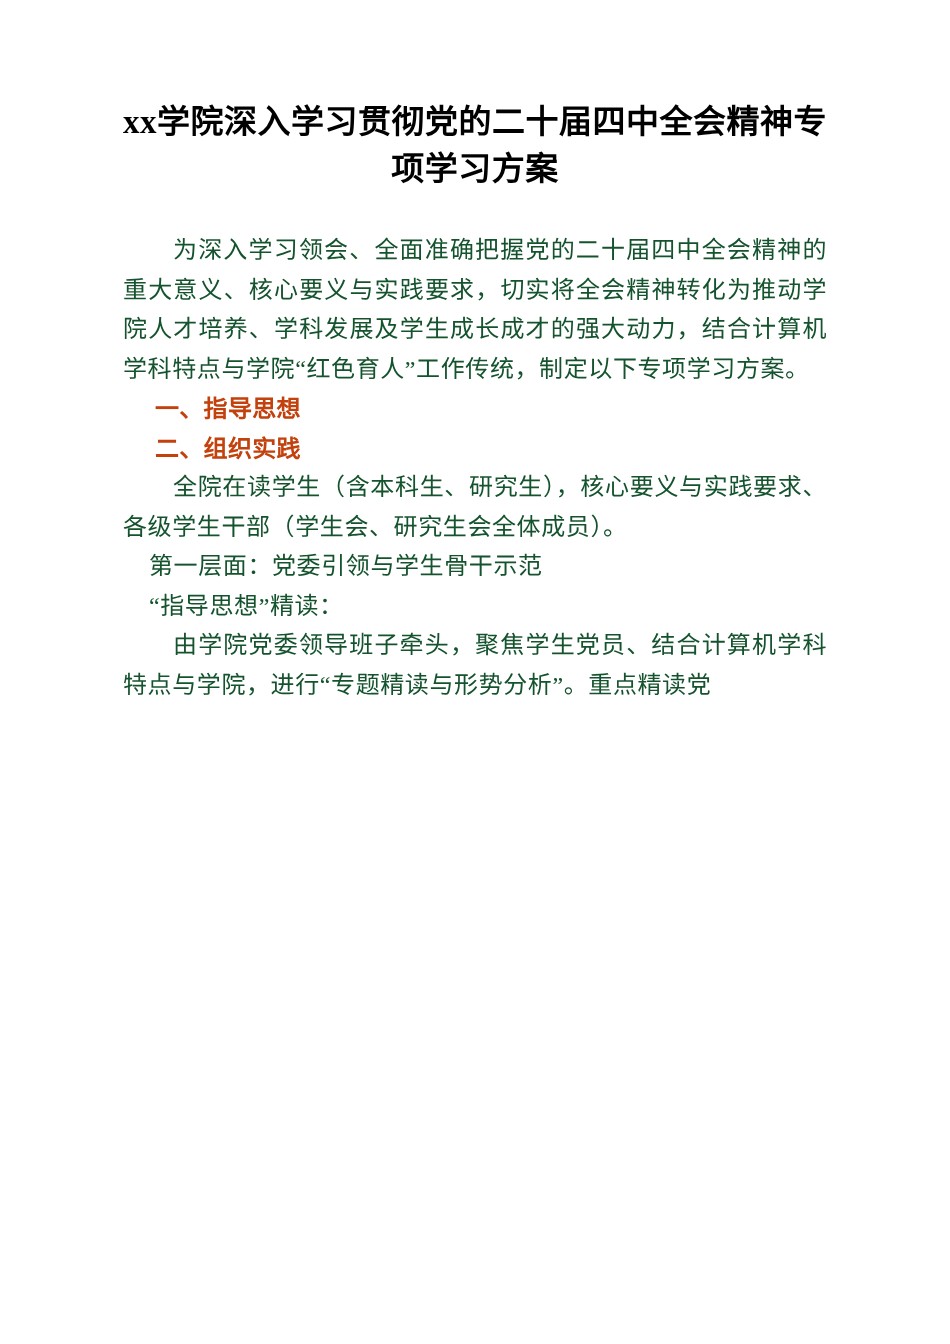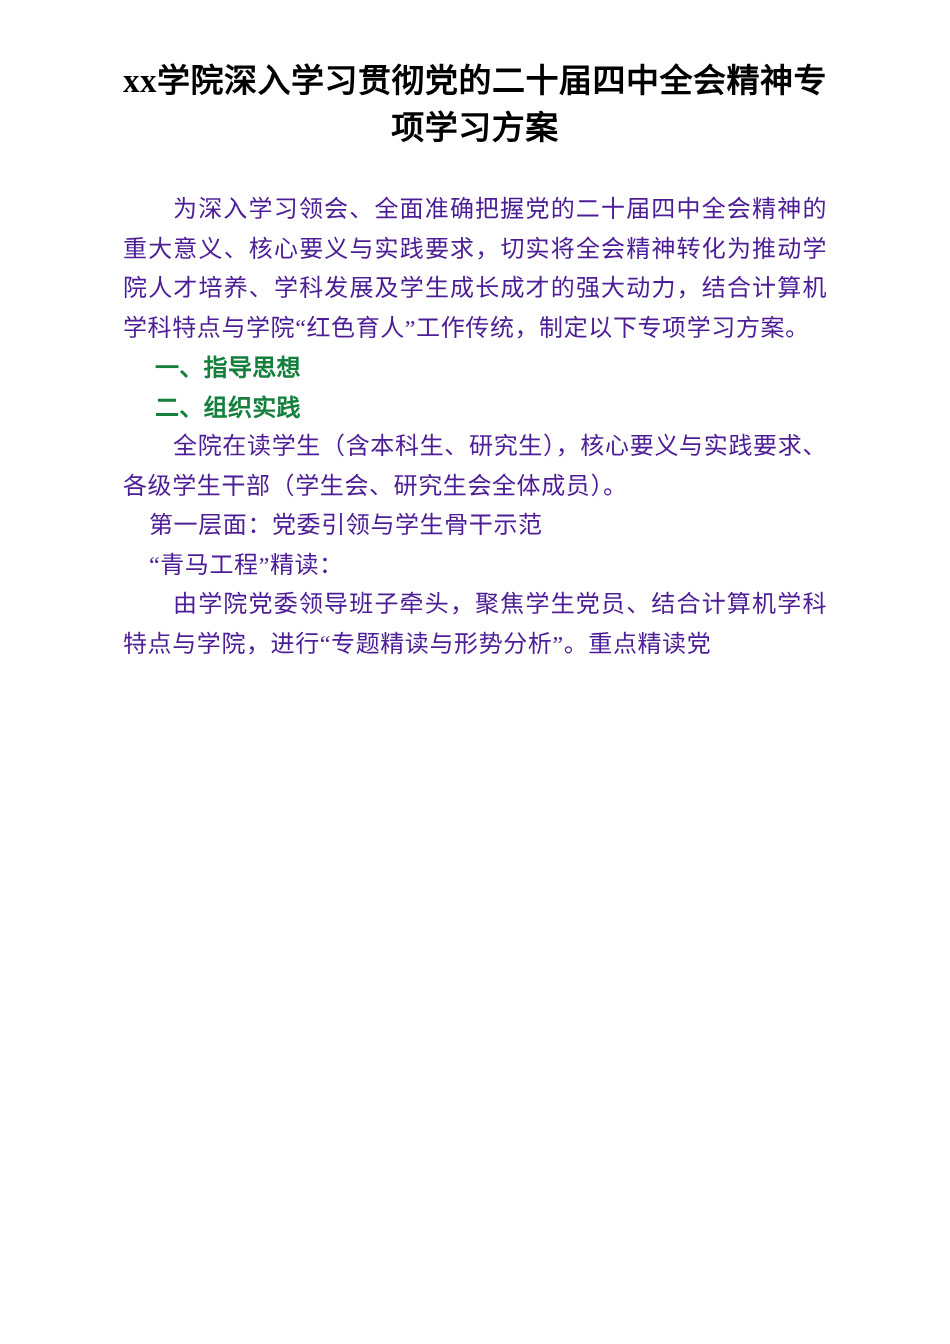--- a/index.html
+++ b/index.html
@@ -28,44 +28,44 @@
 
   
   .doc-title {
     font-family: "Liberation Serif", "DejaVu Serif", serif;
     font-weight: bold;
     font-size: 33px;
     line-height: 47px;
     color: #000000;
     text-align: center;
     margin: 0;
-    padding-top: 58px;
+    padding-top: 99px;
     letter-spacing: 0.5px;
     word-break: break-all;
   }
 
   
   .heading {
     font-family: "Liberation Sans", "DejaVu Sans", sans-serif;
     font-weight: bold;
     font-size: 24px;
     line-height: 39.5px;
-    color: #15803d;
+    color: #c2410c;
     margin: 0;
     text-indent: 32px;
     letter-spacing: 0.3px;
     word-break: break-all;
   }
 
   
   .para {
     font-family: "Liberation Serif", "DejaVu Serif", serif;
     font-size: 24px;
     line-height: 39.5px;
-    color: #4c1d95;
+    color: #14532d;
     margin: 0;
     text-indent: 50px;
     text-align: justify;
     text-justify: inter-ideograph;
     letter-spacing: 0.6px;
     word-break: break-all;
   }
 
   
   .para.sub-indent {
@@ -87,18 +87,18 @@
     <h1 class="doc-title">xx学院深入学习贯彻党的二十届四中全会精神专项学习方案</h1>
 
     <div class="title-gap"></div>
 
     <div id="content-root">
         <p class="para">为深入学习领会、全面准确把握党的二十届四中全会精神的重大意义、核心要义与实践要求，切实将全会精神转化为推动学院人才培养、学科发展及学生成长成才的强大动力，结合计算机学科特点与学院“红色育人”工作传统，制定以下专项学习方案。</p>
         <p class="heading">一、指导思想</p>
         <p class="heading">二、组织实践</p>
         <p class="para">全院在读学生（含本科生、研究生），核心要义与实践要求、各级学生干部（学生会、研究生会全体成员）。</p>
         <p class="para sub-indent">第一层面：党委引领与学生骨干示范</p>
-        <p class="para sub-indent">“青马工程”精读：</p>
+        <p class="para sub-indent">“指导思想”精读：</p>
         <p class="para">由学院党委领导班子牵头，聚焦学生党员、结合计算机学科特点与学院，进行“专题精读与形势分析”。重点精读党</p>
       </div>
 
   </div>
 </div>
 
 </body></html>

